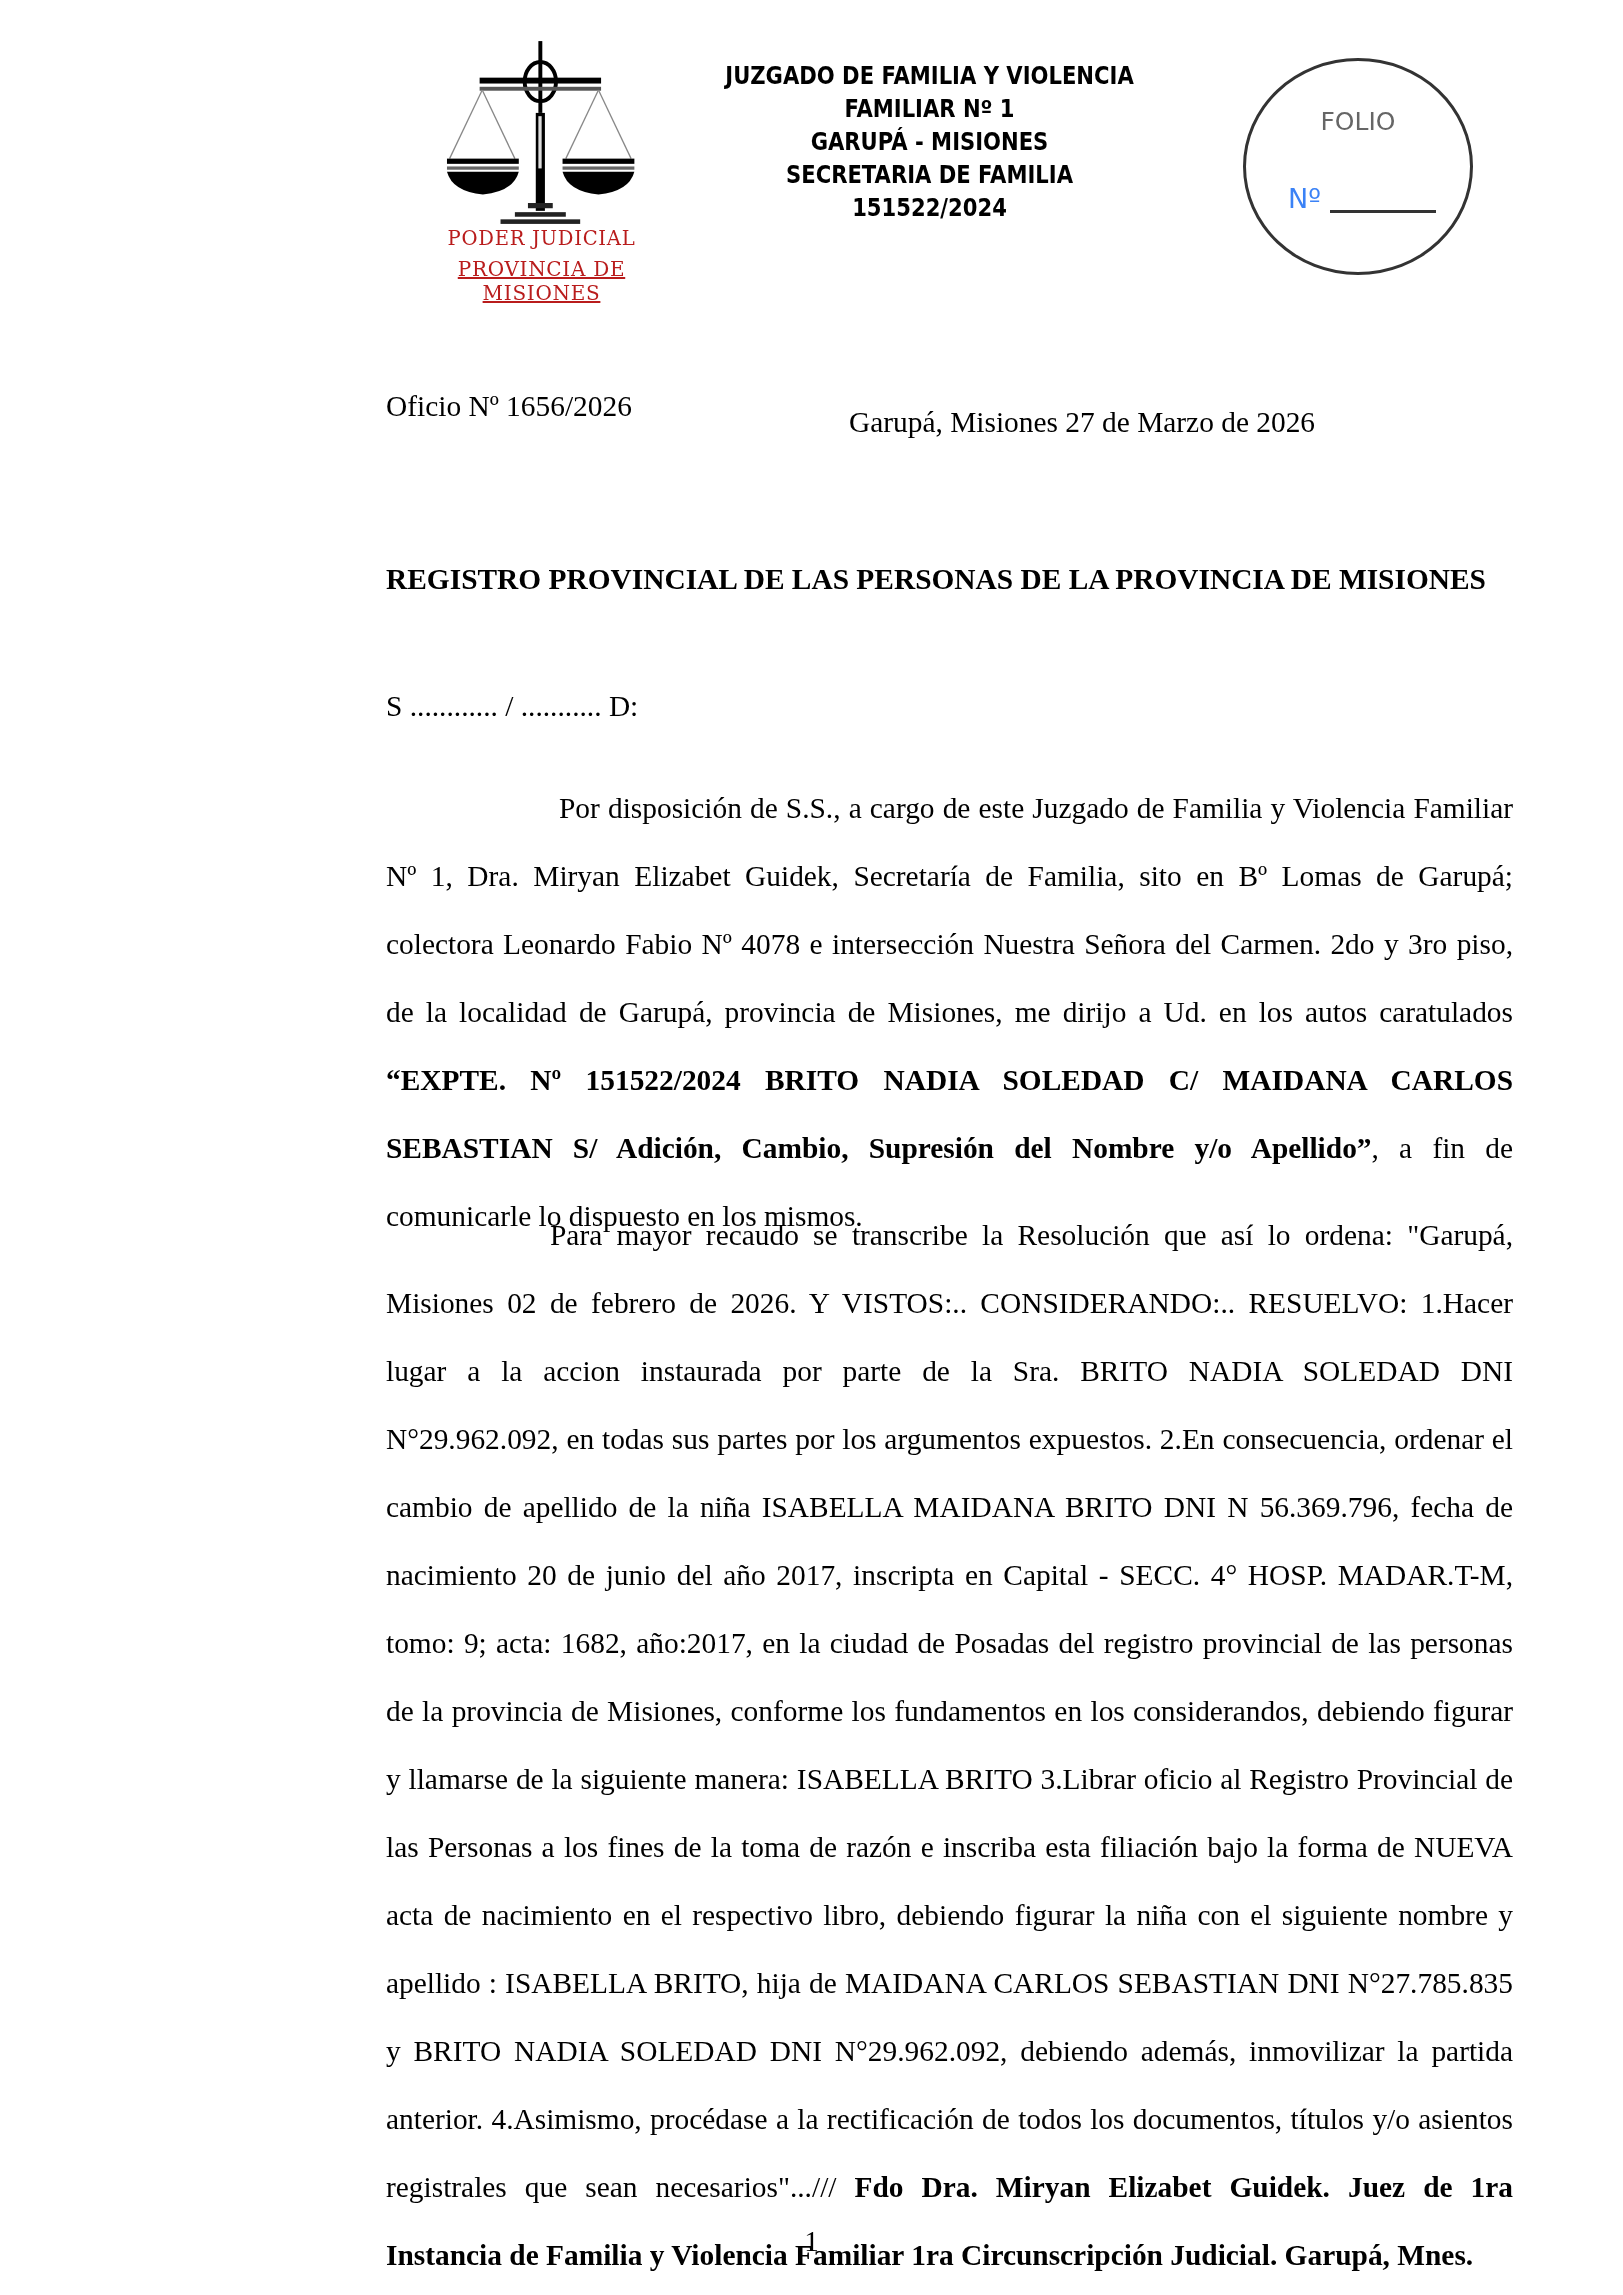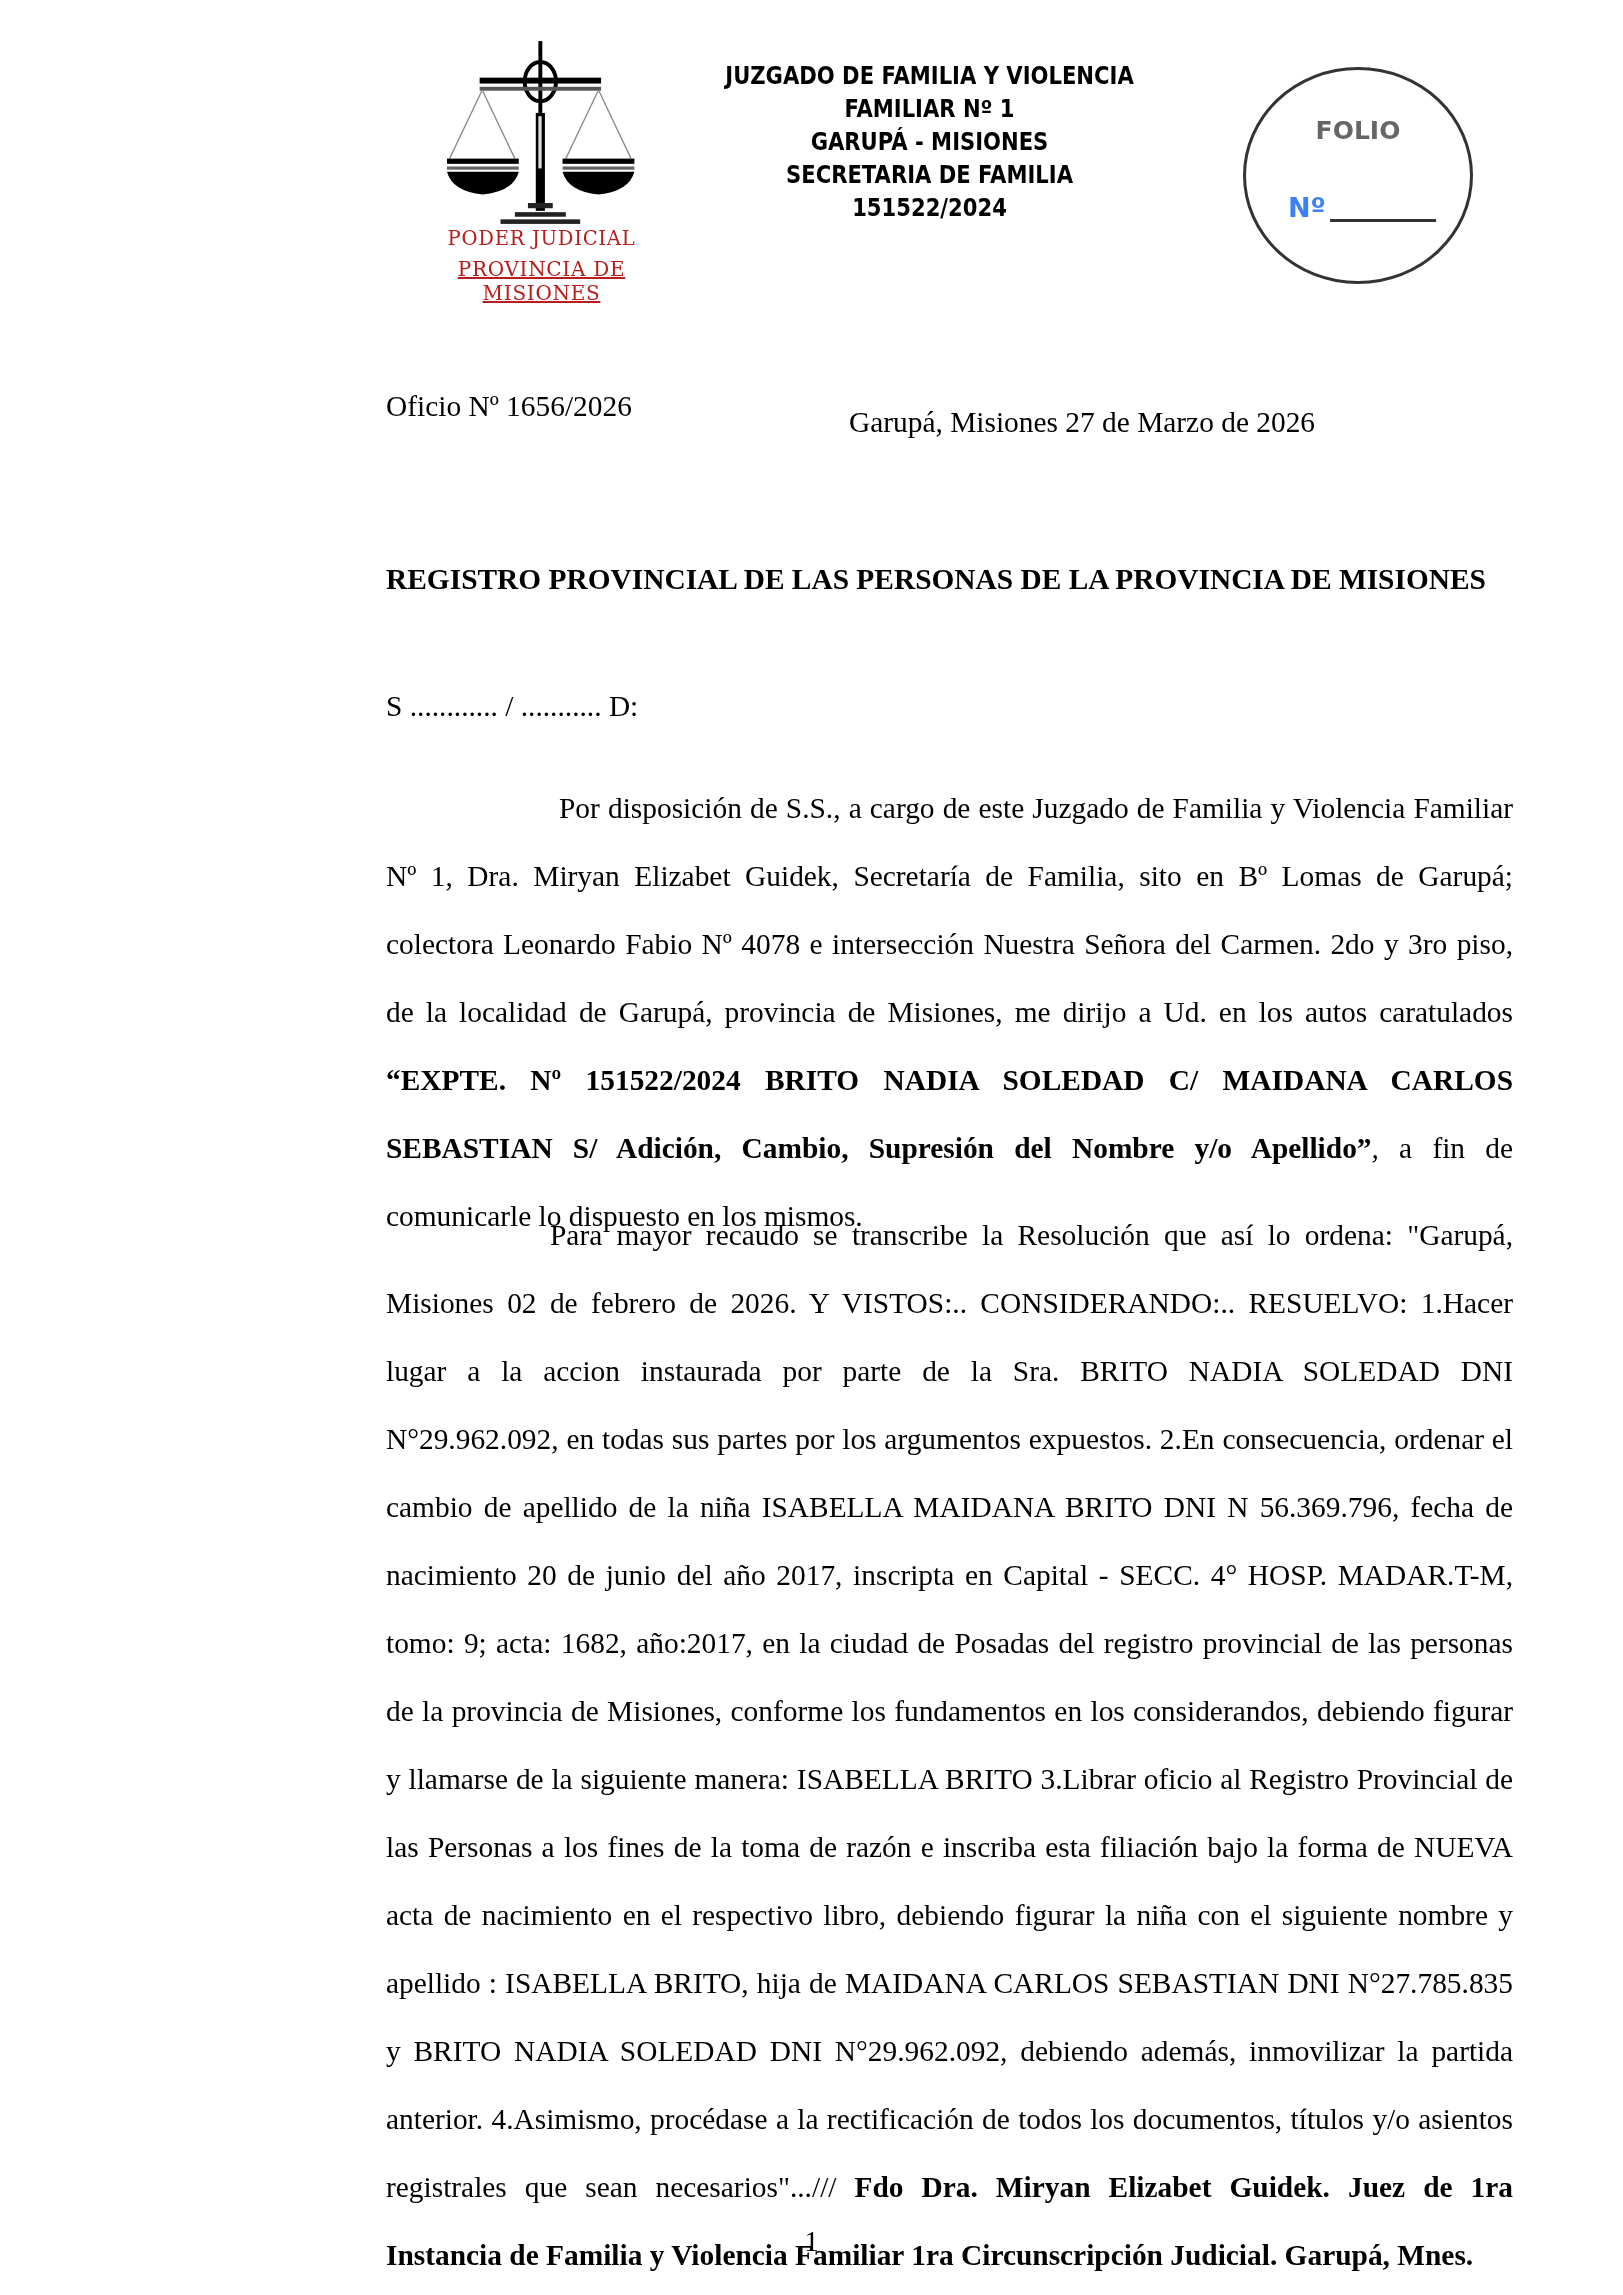--- a/index.html
+++ b/index.html
@@ -9,21 +9,21 @@
   
   .logo { position: absolute; left: 404px; top: 41px; width: 275px; height: 249px; }
   .logo svg { position: absolute; left: 26px; top: 0; }
   .logo-text { position: absolute; left: 0; width: 275px; text-align: center; font-family: "DejaVu Serif", serif; color: #b91c1c; letter-spacing: 0.7px; }
   .logo-text.l1 { top: 186px; font-size: 19.6px; }
   .logo-text.l2 { top: 216px; font-size: 20px; text-decoration: underline; }
 
   .court-header { position: absolute; left: 681px; top: 60px; width: 497px; text-align: center;
     font-family: "DejaVu Sans", sans-serif; font-weight: bold; font-size: 24px; line-height: 33px; transform: scaleX(0.88); transform-origin: center top; }
 
-  .folio { position: absolute; left: 1243px; top: 67px; width: 230px; height: 217px; border: 3.3px solid #333; border-radius: 50%; box-sizing: border-box; font-weight: bold; }
+  .folio { position: absolute; left: 1243px; top: 58px; width: 230px; height: 217px; border: 3.3px solid #333; border-radius: 50%; box-sizing: border-box; }
   .folio-label { position: absolute; left: 0; width: 100%; top: 46px; text-align: center; font-family: "DejaVu Sans", sans-serif; font-size: 25px; color: #666; }
   .folio-num { position: absolute; left: 42px; top: 122px; font-family: "DejaVu Sans", sans-serif; font-size: 27px; color: #3b82f6; }
   .folio-line { position: absolute; left: 84px; top: 149px; width: 106px; height: 2.6px; background: #333; }
 
   
   .txt { font-family: "Liberation Serif", serif; font-size: 29.4px; }
   .line-oficio { position: absolute; left: 386px; top: 390px; width: 1126px; height: 39px; }
   .oficio-num { position: absolute; left: 0; top: 0; }
   .oficio-date { position: absolute; left: 463px; top: 16px; }
 

